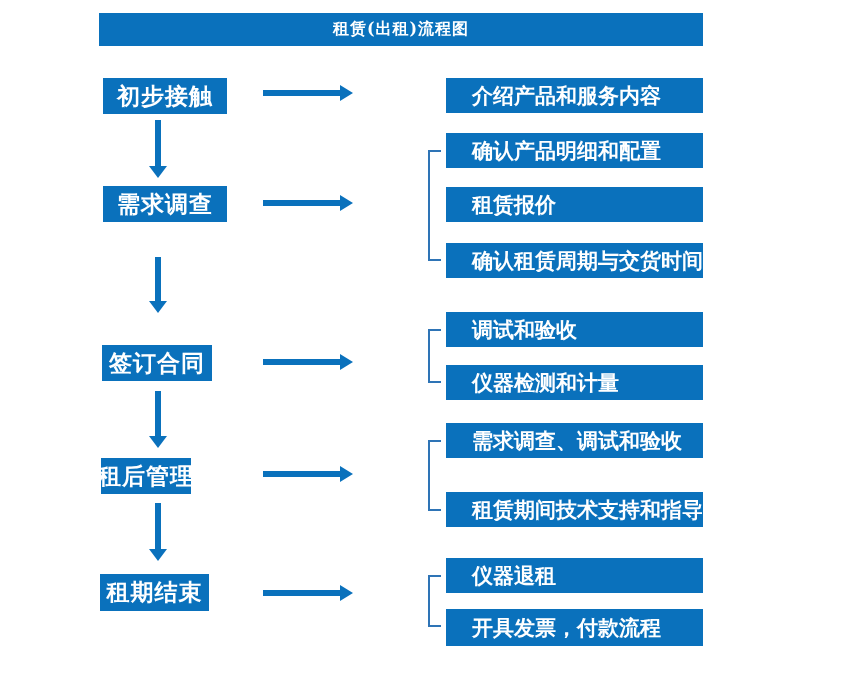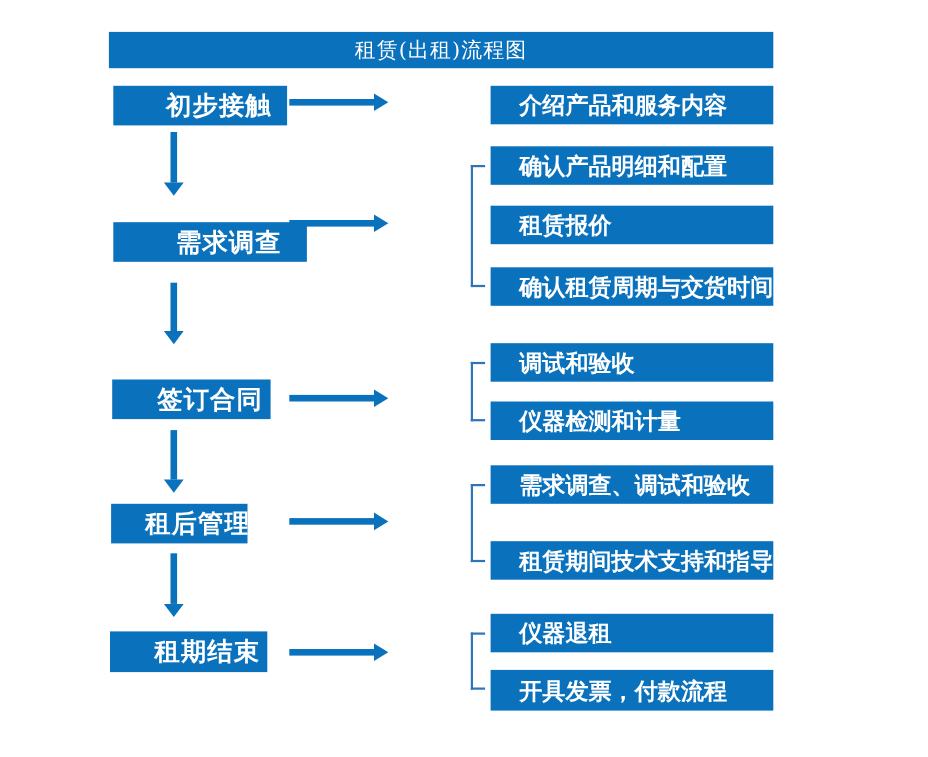--- a/index.html
+++ b/index.html
@@ -11,27 +11,27 @@
   .canvas{
     position:relative;
     width:844px;height:688px;
     background:#ffffff;
     font-family:"DejaVu Serif","Liberation Serif",serif;
     overflow:hidden;
   }
   .titlebar{
     position:absolute;left:99px;top:13px;width:604px;height:33px;
     background:var(--blue);color:var(--text);
-    font-size:19px;font-weight:normal;
+    font-size:16px;font-weight:bold;
     display:flex;align-items:center;justify-content:center;
-    letter-spacing:1px;white-space:nowrap;margin-top:16px;
+    letter-spacing:1px;white-space:nowrap;
   }
   .box{
     position:absolute;background:var(--blue);color:var(--text);
-    font-weight:bold;white-space:nowrap;overflow:hidden;padding-left:34px;
+    font-weight:bold;white-space:nowrap;overflow:hidden;
   }
   .stage{
     font-size:23px;letter-spacing:1px;
     display:flex;align-items:center;justify-content:center;
   }
   .sub{
     left:446px;width:257px;height:35px;
     font-size:21px;
     display:flex;align-items:center;justify-content:flex-start;
     padding-left:26px;box-sizing:border-box;
@@ -65,21 +65,21 @@
   }
 </style>
 </head>
 <body>
 
 <div class="canvas">
 
   <div class="titlebar">租赁(出租)流程图</div>
 
   <div class="box stage" style="left:103px;top:78px;width:124px;height:36px">初步接触</div>
-  <div class="box stage" style="left:103px;top:202px;width:142px;height:36px">需求调查</div>
+  <div class="box stage" style="left:103px;top:186px;width:124px;height:36px">需求调查</div>
   <div class="box stage" style="left:102px;top:345px;width:110px;height:36px">签订合同</div>
   <div class="box stage" style="left:101px;top:458px;width:90px;height:36px">租后管理</div>
   <div class="box stage" style="left:100px;top:574px;width:109px;height:37px">租期结束</div>
 
   <div class="box sub" style="top:78px">介绍产品和服务内容</div>
 
   <div class="box sub" style="top:133px">确认产品明细和配置</div>
   <div class="box sub" style="top:187px">租赁报价</div>
   <div class="box sub" style="top:243px">确认租赁周期与交货时间</div>
 

